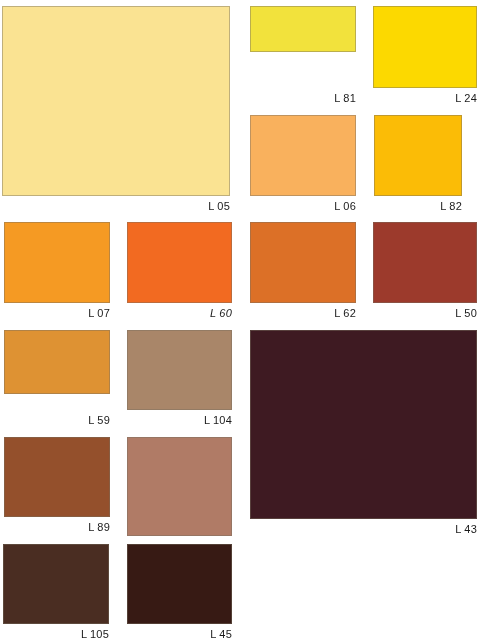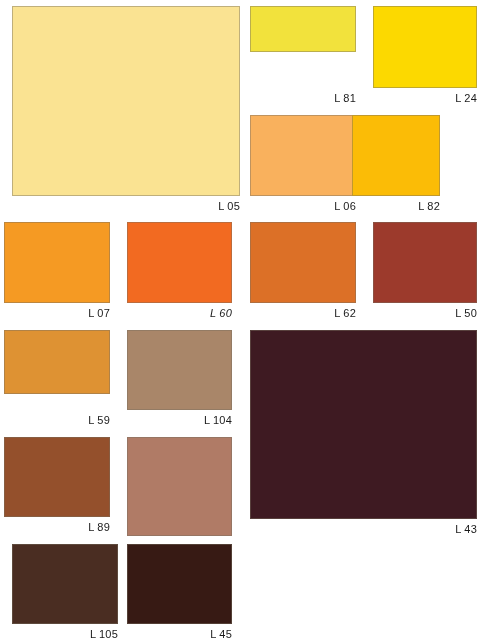--- a/index.html
+++ b/index.html
@@ -42,37 +42,37 @@
     padding-top: 2px;
     white-space: nowrap;
     font-family: "Liberation Sans", sans-serif;
   }
 </style>
 </head>
 <body>
 
 <div id="palette-sheet" style="background: rgb(255, 255, 255);">
 
-<div class="swatch-cell" style="left: 12px; top: 6px; width: 228px; height: 209px;">
+<div class="swatch-cell" style="left: 2px; top: 6px; width: 228px; height: 209px;">
       <div class="swatch-chip" style="height: 192px; background: rgb(250, 227, 146);"></div>
       <div class="swatch-label" style="color: rgb(26, 26, 26);">L 05</div>
     </div>
     <div class="swatch-cell" style="left: 250px; top: 6px; width: 106px; height: 101px; gap: 36px;">
       <div class="swatch-chip" style="height: 84px; background: rgb(242, 226, 60);"></div>
       <div class="swatch-label" style="color: rgb(26, 26, 26);">L 81</div>
     </div>
     <div class="swatch-cell" style="left: 373px; top: 6px; width: 104px; height: 101px;">
       <div class="swatch-chip" style="height: 84px; background: rgb(252, 217, 0);"></div>
       <div class="swatch-label" style="color: rgb(26, 26, 26);">L 24</div>
     </div>
     <div class="swatch-cell" style="left: 250px; top: 115px; width: 106px; height: 100px;">
       <div class="swatch-chip" style="height: 83px; background: rgb(249, 177, 93);"></div>
       <div class="swatch-label" style="color: rgb(26, 26, 26);">L 06</div>
     </div>
-    <div class="swatch-cell" style="left: 352px; top: 115px; width: 88px; height: 100px; justify-content: space-between;">
+    <div class="swatch-cell" style="left: 374px; top: 115px; width: 88px; height: 100px; justify-content: space-between;">
       <div class="swatch-chip" style="height: 83px; background: rgb(251, 188, 6);"></div>
       <div class="swatch-label" style="color: rgb(26, 26, 26);">L 82</div>
     </div>
     <div class="swatch-cell" style="left: 4px; top: 222px; width: 106px; height: 100px;">
       <div class="swatch-chip" style="height: 83px; background: rgb(245, 154, 35);"></div>
       <div class="swatch-label" style="color: rgb(26, 26, 26);">L 07</div>
     </div>
     <div class="swatch-cell" style="left: 127px; top: 222px; width: 105px; height: 100px;">
       <div class="swatch-chip" style="height: 83px; background: rgb(242, 106, 33);"></div>
       <div class="swatch-label" style="color: rgb(26, 26, 26); font-style: italic;">L 60</div>
@@ -97,21 +97,21 @@
       <div class="swatch-chip" style="height: 191px; background: rgb(62, 26, 34);"></div>
       <div class="swatch-label" style="color: rgb(26, 26, 26);">L 43</div>
     </div>
     <div class="swatch-cell" style="left: 4px; top: 437px; width: 106px; height: 99px;">
       <div class="swatch-chip" style="height: 82px; background: rgb(148, 80, 44);"></div>
       <div class="swatch-label" style="color: rgb(26, 26, 26);">L 89</div>
     </div>
     <div class="swatch-cell" style="left: 127px; top: 437px; width: 105px; height: 99px;">
       <div class="swatch-chip" style="height: 82px; background: rgb(176, 123, 102);"></div>
     </div>
-    <div class="swatch-cell" style="left: 12px; top: 544px; width: 106px; height: 99px;">
+    <div class="swatch-cell" style="left: 3px; top: 544px; width: 106px; height: 99px;">
       <div class="swatch-chip" style="height: 82px; background: rgb(74, 45, 34);"></div>
       <div class="swatch-label" style="color: rgb(26, 26, 26);">L 105</div>
     </div>
     <div class="swatch-cell" style="left: 127px; top: 544px; width: 105px; height: 99px;">
       <div class="swatch-chip" style="height: 82px; background: rgb(55, 26, 20);"></div>
       <div class="swatch-label" style="color: rgb(26, 26, 26);">L 45</div>
     </div>
   </div>
 
 </body></html>

